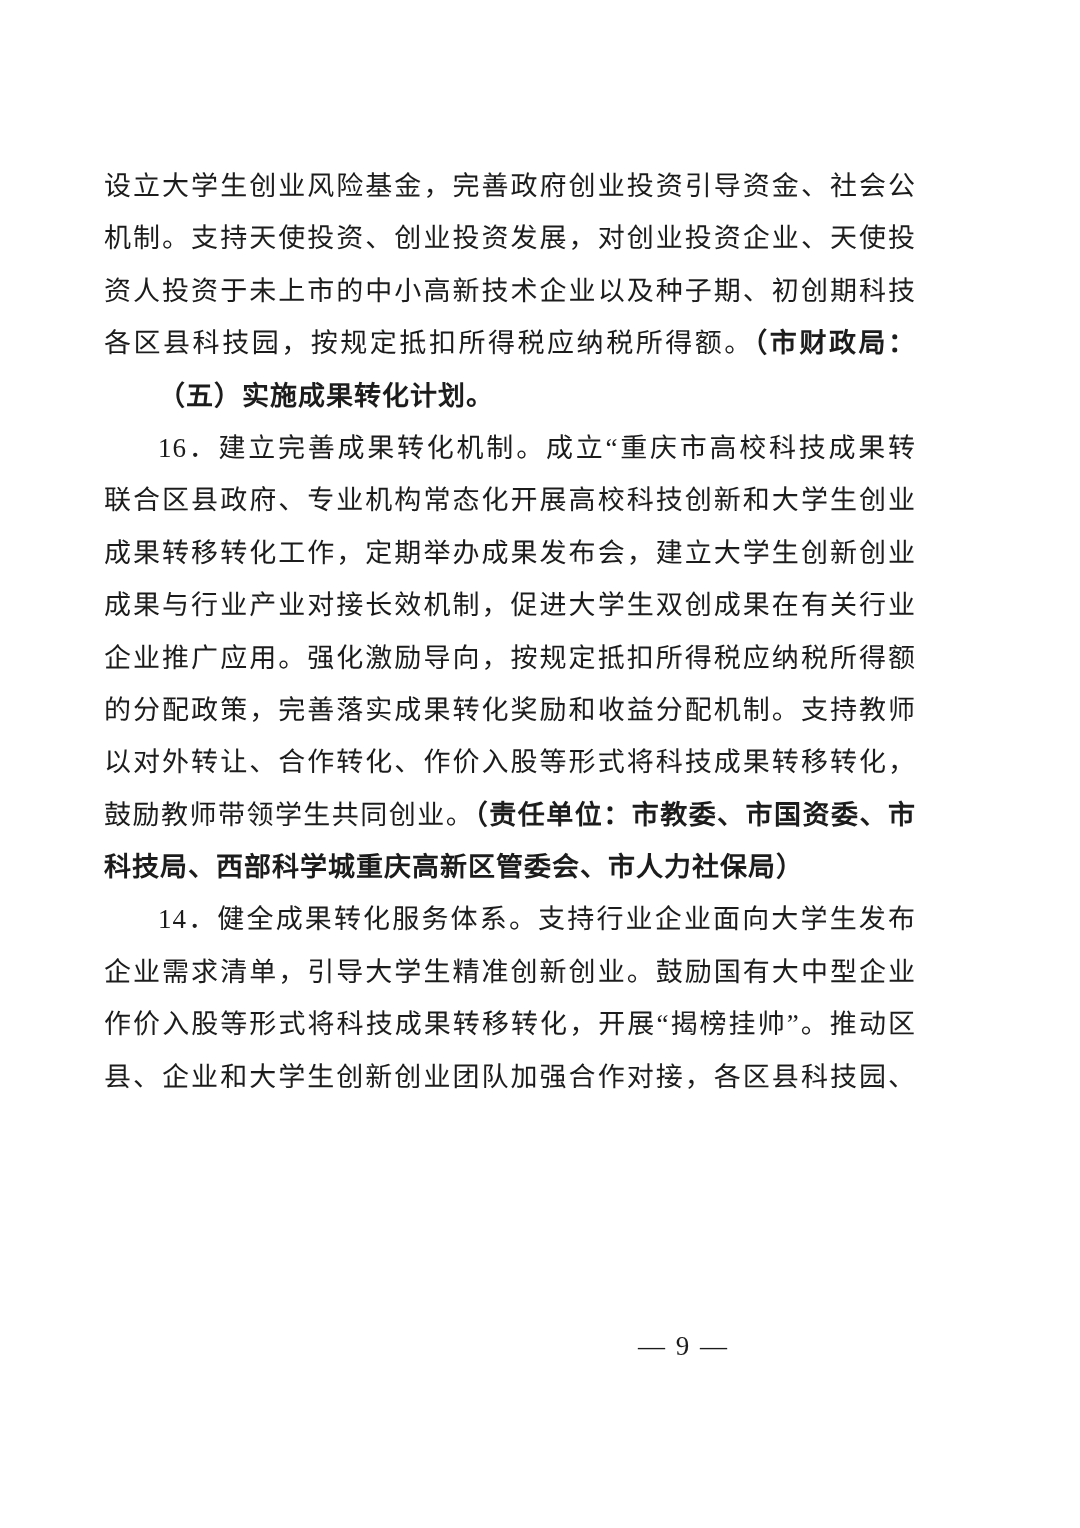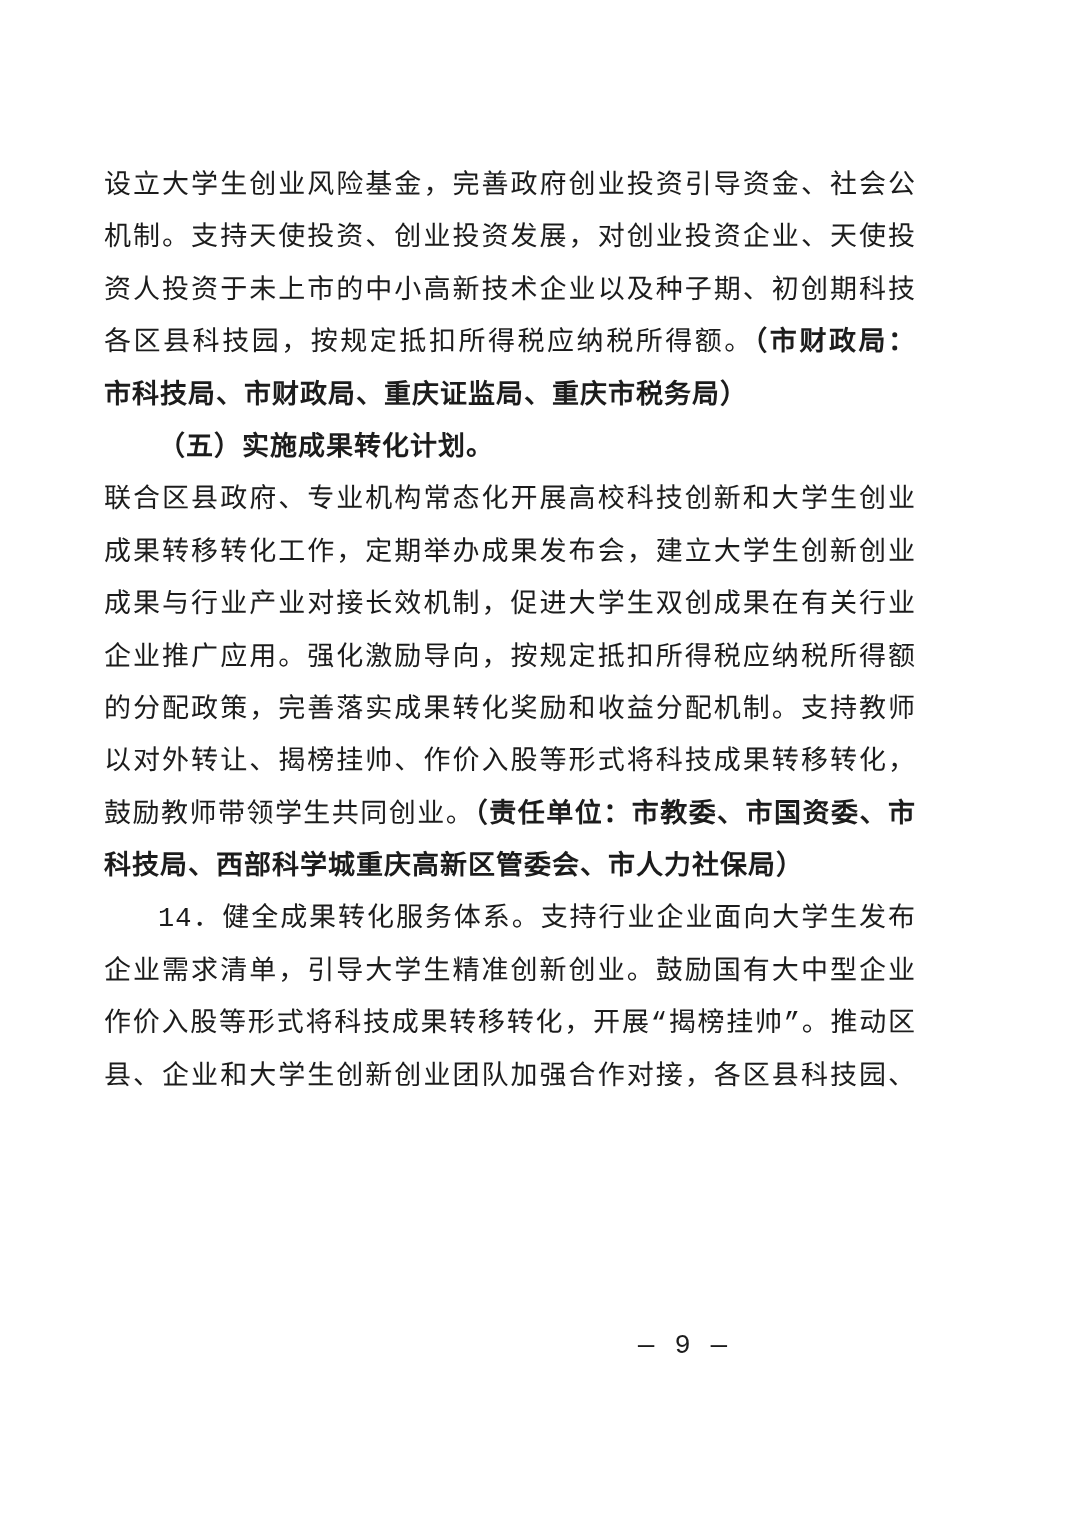--- a/index.html
+++ b/index.html
@@ -6,21 +6,21 @@
     margin: 0;
     padding: 0;
     background: #ffffff;
   }
   .page {
     position: relative;
     width: 928px;
     height: 1528px;
     background: #ffffff;
     overflow: hidden;
-    font-family: Liberation Mono, monospace;
+    font-family: Liberation Serif, serif;
     color: #1c1c1c;
   }
   .text-column {
     position: absolute;
     left: 104px;
     top: 160px;
     width: 812px;
   }
   .line {
     height: 52.4px;
@@ -58,28 +58,28 @@
 </style>
 </head>
 <body>
 
 <div class="page">
   <div class="text-column" id="text-column">
       <div class="line justify"><span class="seg-body">设立大学生创业风险基金，完善政府创业投资引导资金、社会公</span></div>
       <div class="line justify"><span class="seg-body">机制。支持天使投资、创业投资发展，对创业投资企业、天使投</span></div>
       <div class="line justify"><span class="seg-body">资人投资于未上市的中小高新技术企业以及种子期、初创期科技</span></div>
       <div class="line justify"><span class="seg-body">各区县科技园，按规定抵扣所得税应纳税所得额。</span><span class="seg-duty">（市财政局：</span></div>
-      <div class="line"><span class="seg-duty">市科技局、市财政局、重庆证监局、重庆市税务局）</span></div>
       <div class="line indent"><span class="seg-heading">（五）实施成果转化计划。</span></div>
+      <div class="line indent justify"><span class="seg-body">16．建立完善成果转化机制。成立“重庆市高校科技成果转</span></div>
       <div class="line justify"><span class="seg-body">联合区县政府、专业机构常态化开展高校科技创新和大学生创业</span></div>
       <div class="line justify"><span class="seg-body">成果转移转化工作，定期举办成果发布会，建立大学生创新创业</span></div>
       <div class="line justify"><span class="seg-body">成果与行业产业对接长效机制，促进大学生双创成果在有关行业</span></div>
       <div class="line justify"><span class="seg-body">企业推广应用。强化激励导向，按规定抵扣所得税应纳税所得额</span></div>
       <div class="line justify"><span class="seg-body">的分配政策，完善落实成果转化奖励和收益分配机制。支持教师</span></div>
-      <div class="line justify"><span class="seg-body">以对外转让、揭榜挂帅、作价入股等形式将科技成果转移转化，</span></div>
+      <div class="line justify"><span class="seg-body">以对外转让、合作转化、作价入股等形式将科技成果转移转化，</span></div>
       <div class="line justify"><span class="seg-body">鼓励教师带领学生共同创业。</span><span class="seg-duty">（责任单位：市教委、市国资委、市</span></div>
       <div class="line"><span class="seg-duty">科技局、西部科学城重庆高新区管委会、市人力社保局）</span></div>
       <div class="line indent justify"><span class="seg-body">14．健全成果转化服务体系。支持行业企业面向大学生发布</span></div>
       <div class="line justify"><span class="seg-body">企业需求清单，引导大学生精准创新创业。鼓励国有大中型企业</span></div>
       <div class="line justify"><span class="seg-body">作价入股等形式将科技成果转移转化，开展“揭榜挂帅”。推动区</span></div>
       <div class="line justify"><span class="seg-body">县、企业和大学生创新创业团队加强合作对接，各区县科技园、</span></div>
     </div>
   <div class="page-number">— 9 —</div>
 </div>
 

